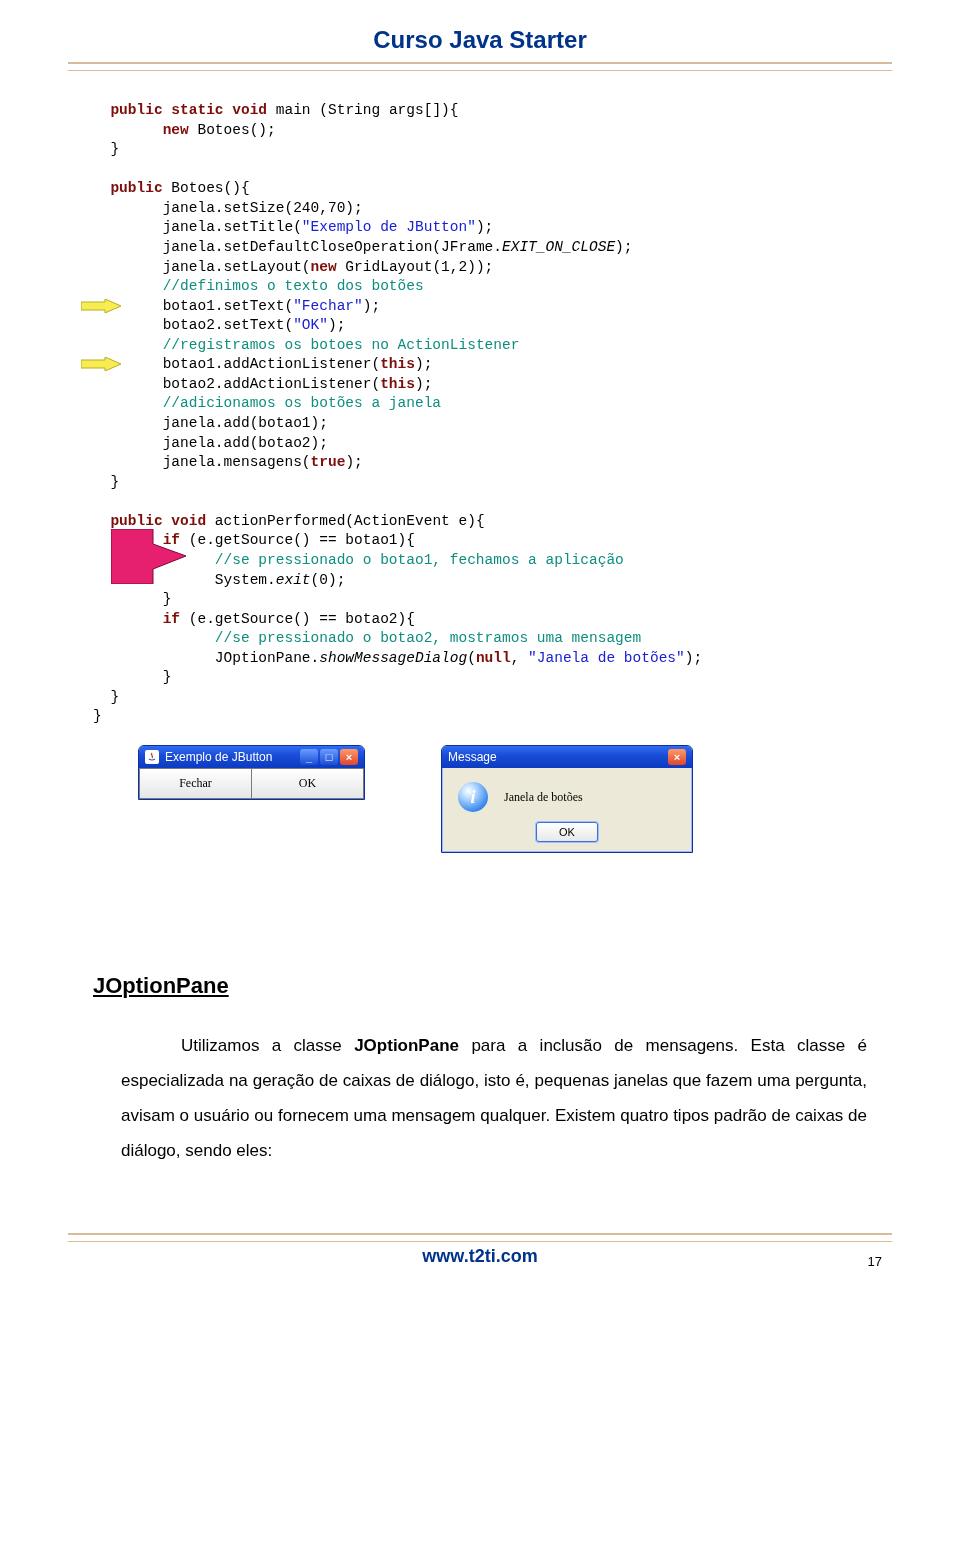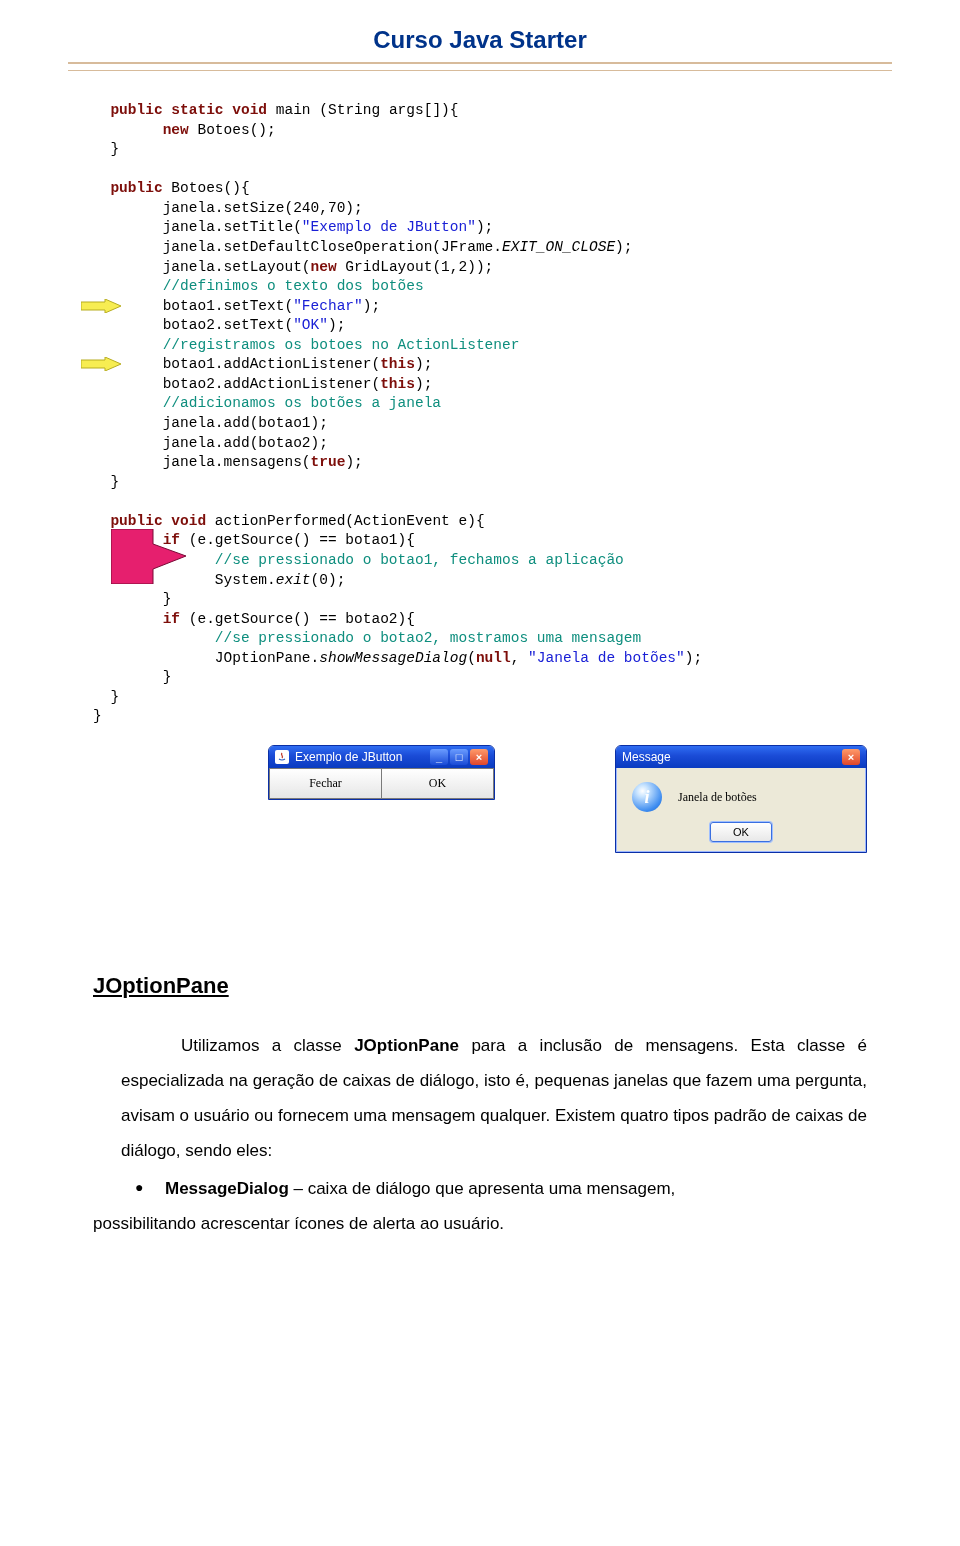--- a/index.html
+++ b/index.html
@@ -58,24 +58,23 @@
   .arrow-red {
     position: absolute;
     left: 18px;
     width: 75px;
     height: 55px;
   }
 
   
   .win-row {
     display: flex;
-    gap: 120px;
+    gap: 76px;
     align-items: flex-start;
     margin: 18px 0 0 45px;
-    justify-content: flex-end;
   }
   .win {
     border: 1px solid #0a2fa6;
     border-radius: 6px 6px 0 0;
     box-shadow: 0 0 0 1px #9cb7ff inset;
     overflow: hidden;
     background: #ece9d8;
   }
   .titlebar {
     background: linear-gradient(to bottom,#2f6df2 0%,#1a4bd6 45%,#0a3bc0 100%);
@@ -315,22 +314,23 @@
 
     </div>
 
     <div class="section-title">JOptionPane</div>
 
     <div class="section-text">
       <span style="margin-left:60px"></span>Utilizamos a classe <b>JOptionPane</b> para a inclusão de mensagens. Esta classe é especializada na geração de caixas de diálogo, isto é, pequenas janelas que fazem uma pergunta, avisam o usuário ou fornecem uma mensagem qualquer. Existem quatro tipos padrão de caixas de diálogo, sendo eles:
     </div>
 
     <ul class="bullet-list">
-      <li>
-        <b>MessageDialog</b><span> – caixa de diálogo que apresenta uma mensagem,</span>
-        <span class="cont">possibilitando acrescentar ícones de alerta ao usuário.</span>
-      </li>
     </ul>
 
   </div>
 
+  <div class="footer">
+    <div class="hr-outer"></div>
+    <a href="#">www.t2ti.com</a>
+    <span class="page-num">17</span>
+  </div>
 
 </div>
 
 </body></html>

